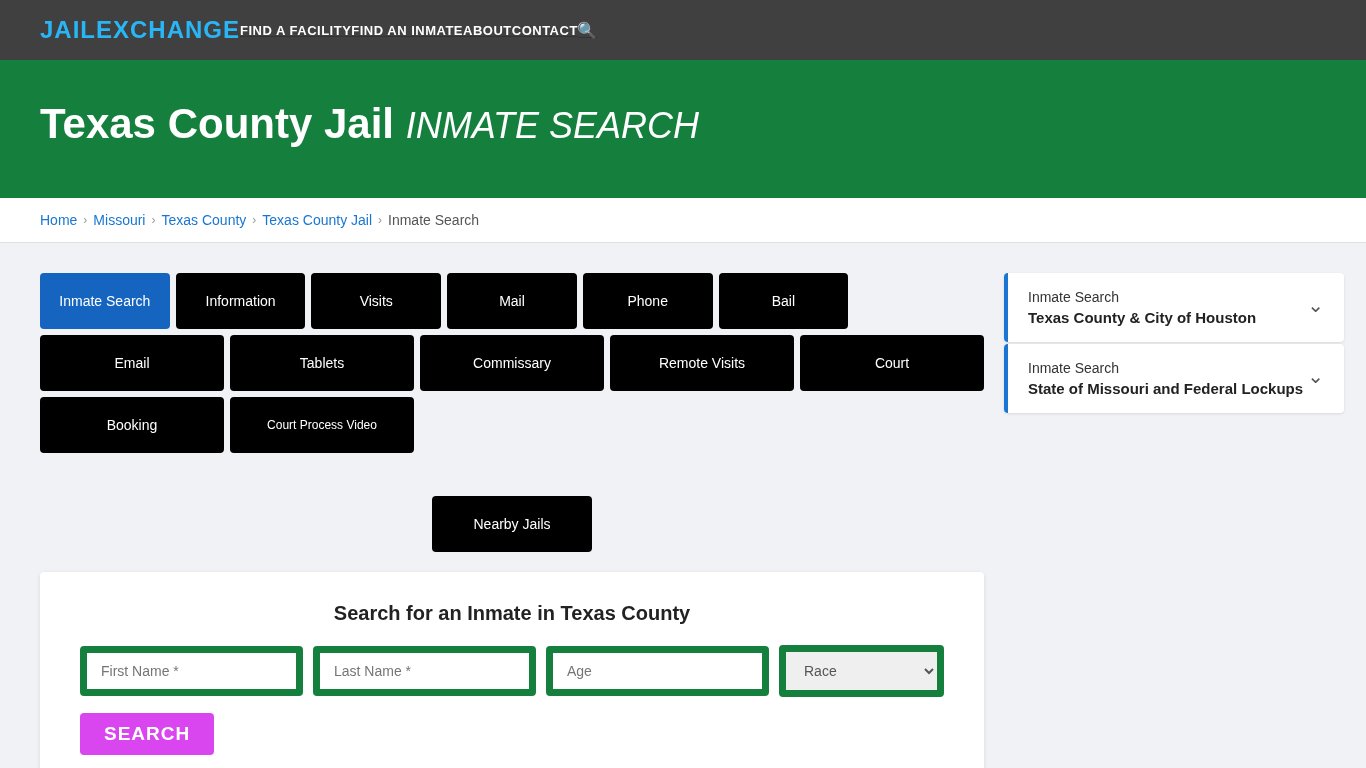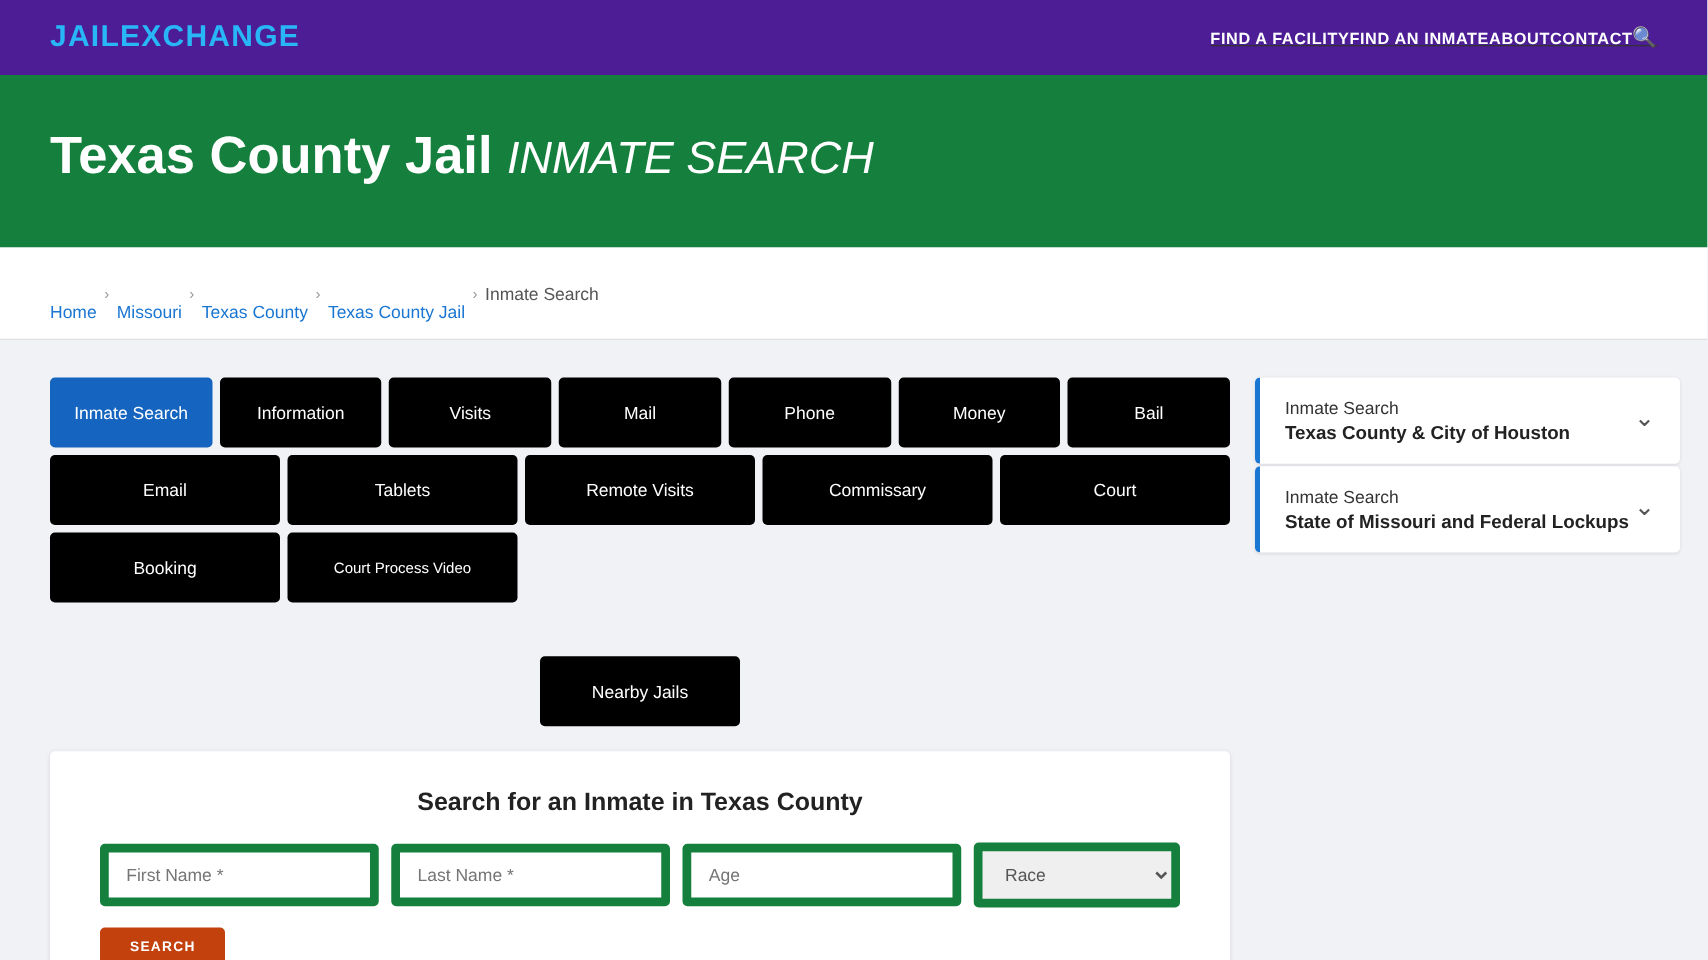--- a/index.html
+++ b/index.html
@@ -1,25 +1,24 @@
 <!DOCTYPE html>
 <html><head>
   <meta charset="utf-8">
   <style>
     * { box-sizing: border-box; margin: 0; padding: 0; }
     body { font-family: Arial, sans-serif; background: #f0f2f5; color: #333; }
 
     
     .header {
-      background: #4c1d95;
+      background: #404040;
       padding: 0 40px;
       height: 60px;
       display: flex;
       align-items: center;
-      justify-content: space-between;
     }
     .logo {
       font-size: 24px;
       font-weight: 900;
       color: white;
       letter-spacing: 1px;
     }
     .logo span {
       color: #29b6f6;
     }
@@ -67,21 +66,20 @@
       font-size: 14px;
       display: flex;
       align-items: center;
       gap: 6px;
       border-bottom: 1px solid #e0e0e0;
     }
     .breadcrumb a {
       color: #1976d2;
       text-decoration: none;
       cursor: pointer;
-      margin-top: 29px;
     }
     .breadcrumb .sep { color: #999; font-size: 12px; }
     .breadcrumb .current { color: #555; }
 
     
     .content-area {
       padding: 30px 40px;
       display: flex;
       gap: 20px;
       max-width: 1366px;
@@ -153,25 +151,25 @@
     }
     .form-row input, .form-row select {
       border: 7px solid #15803d;
       border-radius: 4px;
       padding: 10px 14px;
       font-size: 14px;
       color: #555;
       flex: 1;
     }
     .search-btn {
-      background: #c2410c;
+      background: #d946ef;
       color: white;
       border: none;
       padding: 10px 24px;
-      font-size: 11px;
+      font-size: 19px;
       font-weight: 700;
       letter-spacing: 1px;
       border-radius: 4px;
       cursor: pointer;
       text-transform: uppercase;
     }
 
     
     .right-sidebar {
       width: 340px;
@@ -247,29 +245,28 @@
 <div class="content-area">
 
   <div class="left-panel">
 
     <div class="tabs-grid">
       <button class="tab-btn active">Inmate Search</button>
       <button class="tab-btn">Information</button>
       <button class="tab-btn">Visits</button>
       <button class="tab-btn">Mail</button>
       <button class="tab-btn">Phone</button>
-      <button class="tab-btn">Money</button>
       <button class="tab-btn">Bail</button>
     </div>
 
     <div class="tabs-grid-row2">
       <button class="tab-btn">Email</button>
       <button class="tab-btn">Tablets</button>
+      <button class="tab-btn">Commissary</button>
       <button class="tab-btn">Remote Visits</button>
-      <button class="tab-btn">Commissary</button>
       <button class="tab-btn">Court</button>
       <button class="tab-btn">Booking</button>
       <button class="tab-btn" style="font-size:12px;">Court Process Video</button>
     </div>
 
     <div class="tabs-grid-row3">
       <button class="tab-btn nearby">Nearby Jails</button>
     </div>
 
     <div class="search-form-container">

